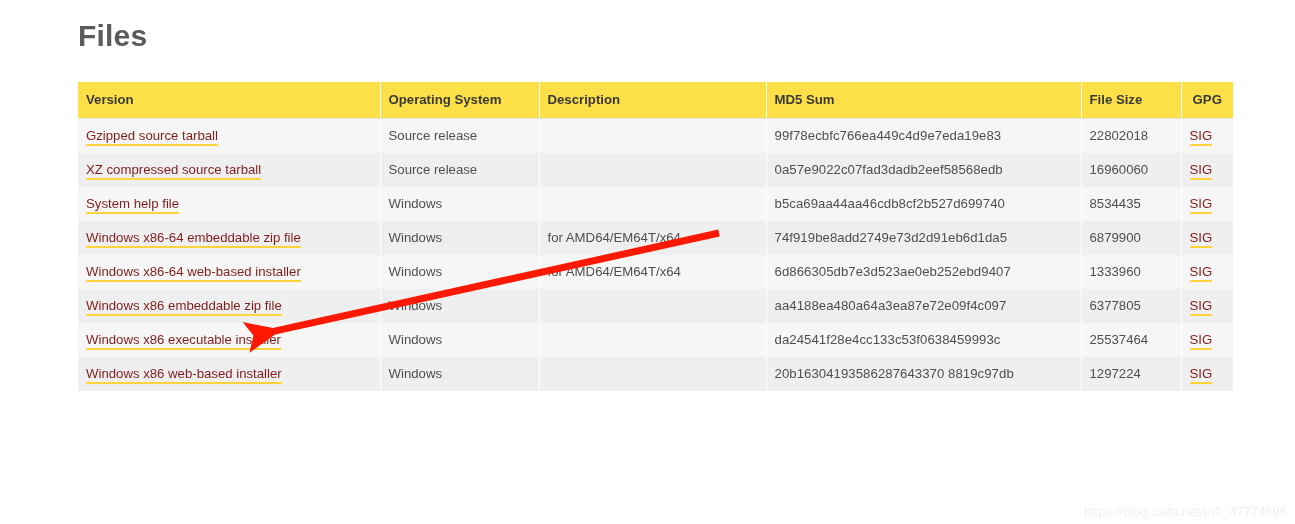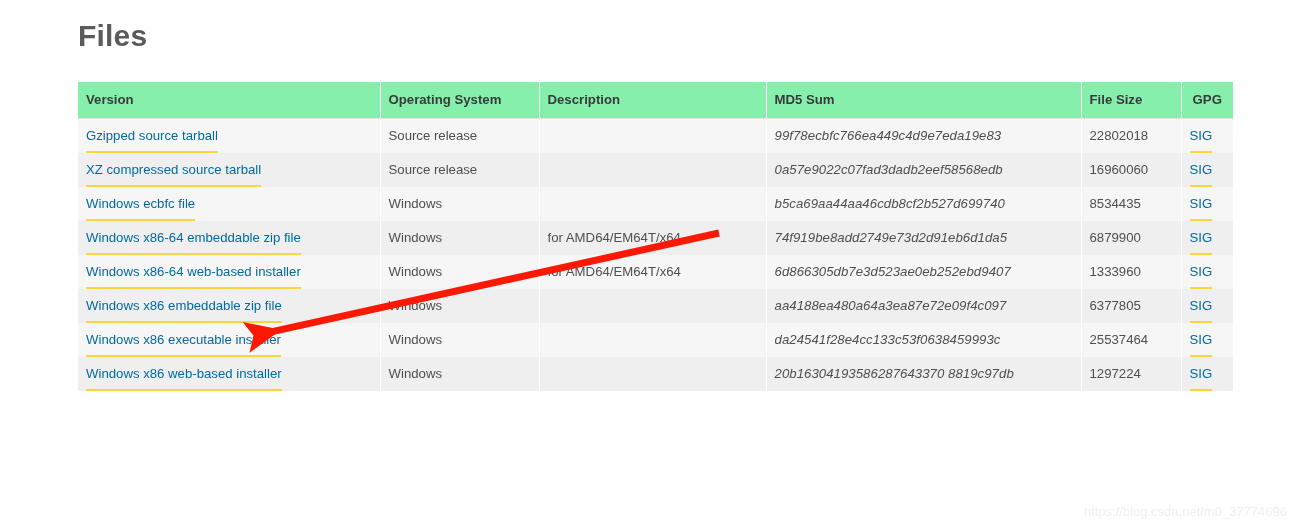--- a/index.html
+++ b/index.html
@@ -42,21 +42,21 @@
 
   table.files-table {
     border-collapse: collapse;
     width: 1155px;
     table-layout: fixed;
     font-size: 13.2px;
     color: #4a4a4a;
   }
 
   table.files-table thead th {
-    background: #86efac;
+    background: #fde047;
     text-align: left;
     font-weight: bold;
     font-size: 13.2px;
     color: #3a3a3a;
     padding: 10px 8px 11px 8px;
     border-right: 1px solid #ffffff;
     border-bottom: 1px solid #e2e2e2;
     vertical-align: middle;
     height: 14px;
   }
@@ -79,28 +79,28 @@
 
   
   col.c-version { width: 302px; }
   col.c-os      { width: 159px; }
   col.c-desc    { width: 227px; }
   col.c-md5     { width: 315px; }
   col.c-size    { width: 100px; }
   col.c-gpg     { width: 52px; }
 
   a.tlink {
-    color: #0369a1;
+    color: #7f1d1d;
     text-decoration: none;
     border-bottom: 2px solid #ffd43b;
-    padding-bottom: 8px;
-    font-size: 13.2px;
-  }
-
-  .md5 { letter-spacing: 0.05px; font-style: italic; }
+    padding-bottom: 1px;
+    font-size: 13.2px;
+  }
+
+  .md5 { letter-spacing: 0.05px; }
 
   .watermark {
     position: absolute;
     right: 8px;
     bottom: 5px;
     font-size: 13px;
     color: #f0f0f0;
     font-family: "Liberation Sans", sans-serif;
     white-space: nowrap;
     user-select: none;
@@ -152,21 +152,21 @@
           </tr>
           <tr>
             <td><a class="tlink" href="#">XZ compressed source tarball</a></td>
             <td>Source release</td>
             <td></td>
             <td class="md5">0a57e9022c07fad3dadb2eef58568edb</td>
             <td>16960060</td>
             <td><a class="tlink" href="#">SIG</a></td>
           </tr>
           <tr>
-            <td><a class="tlink" href="#">Windows ecbfc file</a></td>
+            <td><a class="tlink" href="#">System help file</a></td>
             <td>Windows</td>
             <td></td>
             <td class="md5">b5ca69aa44aa46cdb8cf2b527d699740</td>
             <td>8534435</td>
             <td><a class="tlink" href="#">SIG</a></td>
           </tr>
           <tr>
             <td><a class="tlink" href="#">Windows x86-64 embeddable zip file</a></td>
             <td>Windows</td>
             <td>for AMD64/EM64T/x64</td>

